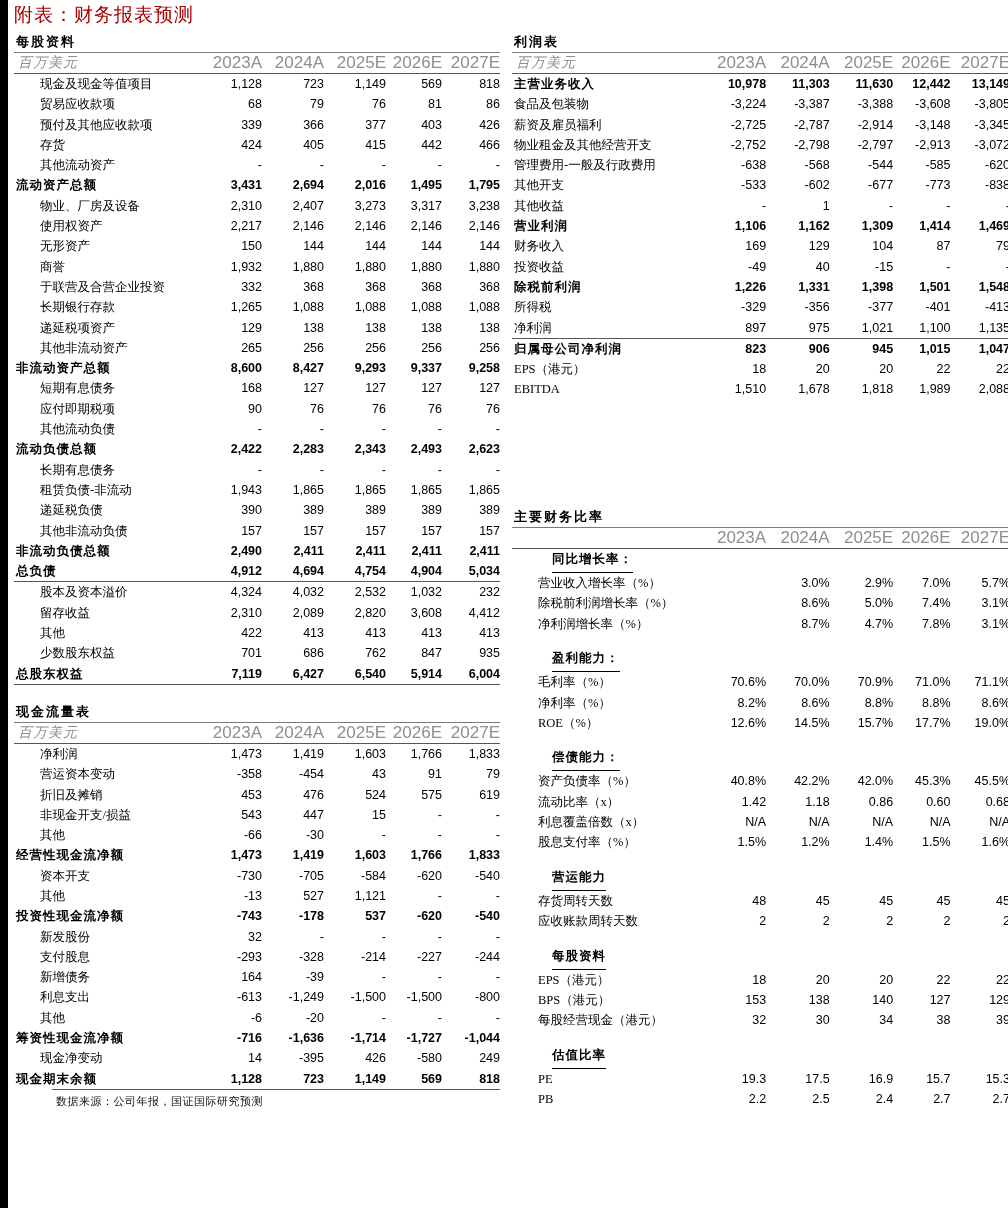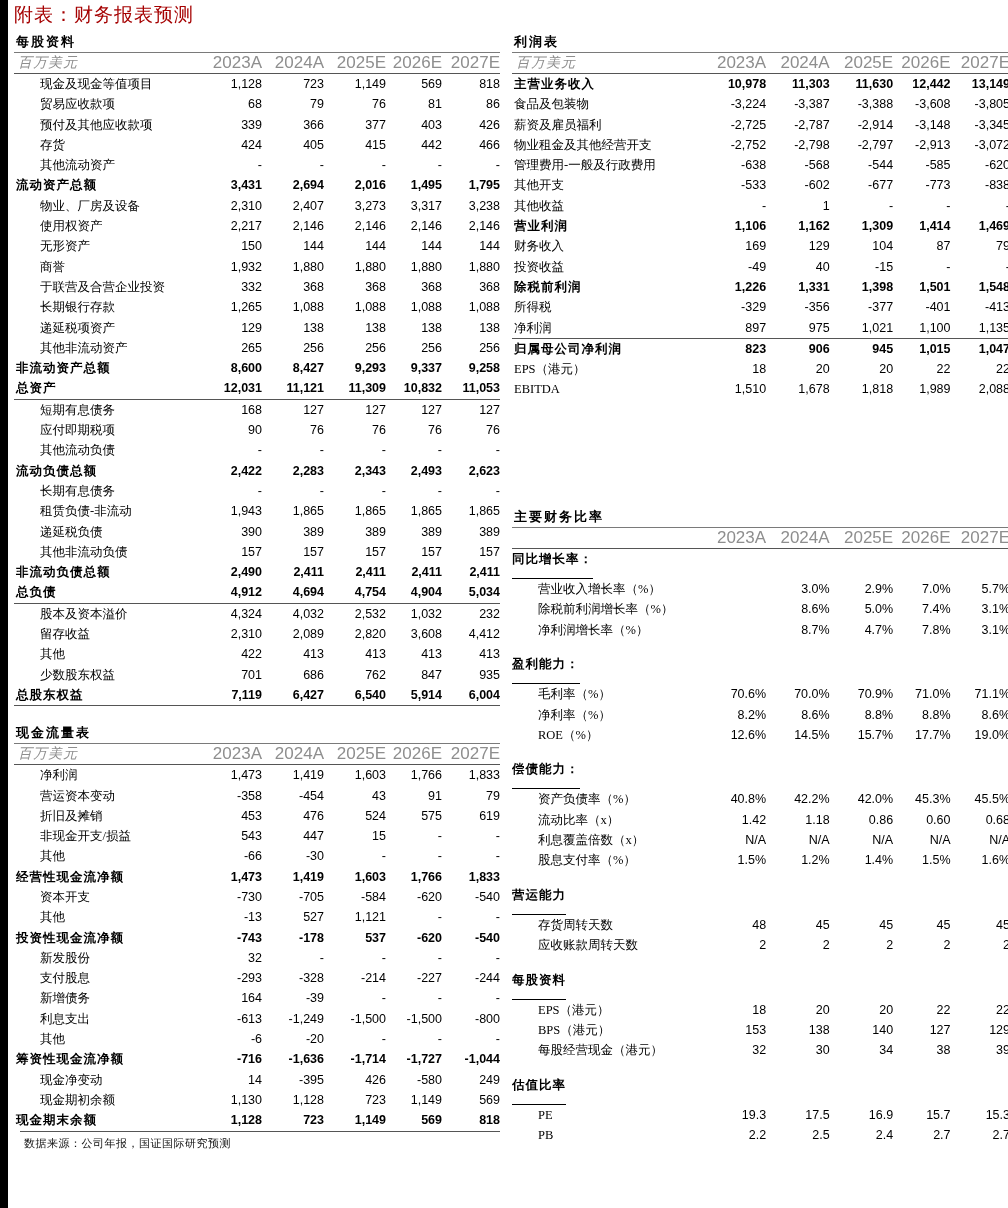--- a/index.html
+++ b/index.html
@@ -119,33 +119,35 @@
   tr.spacer td { height: 14px; line-height: 14px; border: none; }
 
   
   td.sub-head {
     font-weight: bold;
     letter-spacing: 1px;
     padding-left: 2px;
   }
   td.sub-head span.u {
     border-bottom: 1.2px solid #000;
-    padding-bottom: 9px;
+    padding-bottom: 3px;
     display: inline-block;
+    margin-left: 40px;
   }
 
   .footnote {
     font-size: 11px;
     letter-spacing: 0.5px;
     color: #111;
     padding: 4px 0 0 4px;
     border-top: 1.3px solid #555;
     margin-top: 0;
     line-height: 15px;
     white-space: nowrap;
+    margin-left: 32px;
   }
   .footwrap { padding-left: 6px; width: 486px; }
 
   .spacer-block { height: 16px; }
   .spacer-block-lg { height: 30px; }
 </style>
 </head>
 <body>
 
 <div id="left-gutter"></div>
@@ -291,28 +293,20 @@
                 <td class="c-num">256</td>
               </tr>
               <tr class="indent0 bold">
                 <td class="c-label">非流动资产总额</td>
                 <td class="c-num">8,600</td>
                 <td class="c-num">8,427</td>
                 <td class="c-num">9,293</td>
                 <td class="c-num">9,337</td>
                 <td class="c-num">9,258</td>
               </tr>
-              <tr class="indent0 bold rule-bottom">
-                <td class="c-label">总资产</td>
-                <td class="c-num">12,031</td>
-                <td class="c-num">11,121</td>
-                <td class="c-num">11,309</td>
-                <td class="c-num">10,832</td>
-                <td class="c-num">11,053</td>
-              </tr>
               <tr class="indent1">
                 <td class="c-label">短期有息债务</td>
                 <td class="c-num">168</td>
                 <td class="c-num">127</td>
                 <td class="c-num">127</td>
                 <td class="c-num">127</td>
                 <td class="c-num">127</td>
               </tr>
               <tr class="indent1">
                 <td class="c-label">应付即期税项</td>
@@ -573,28 +567,20 @@
                 <td class="c-num">-1,044</td>
               </tr>
               <tr class="indent1">
                 <td class="c-label">现金净变动</td>
                 <td class="c-num">14</td>
                 <td class="c-num">-395</td>
                 <td class="c-num">426</td>
                 <td class="c-num">-580</td>
                 <td class="c-num">249</td>
               </tr>
-              <tr class="indent1">
-                <td class="c-label">现金期初余额</td>
-                <td class="c-num">1,130</td>
-                <td class="c-num">1,128</td>
-                <td class="c-num">723</td>
-                <td class="c-num">1,149</td>
-                <td class="c-num">569</td>
-              </tr>
               <tr class="indent0 bold">
                 <td class="c-label">现金期末余额</td>
                 <td class="c-num">1,128</td>
                 <td class="c-num">723</td>
                 <td class="c-num">1,149</td>
                 <td class="c-num">569</td>
                 <td class="c-num">818</td>
               </tr>
             </tbody>
         </table>

